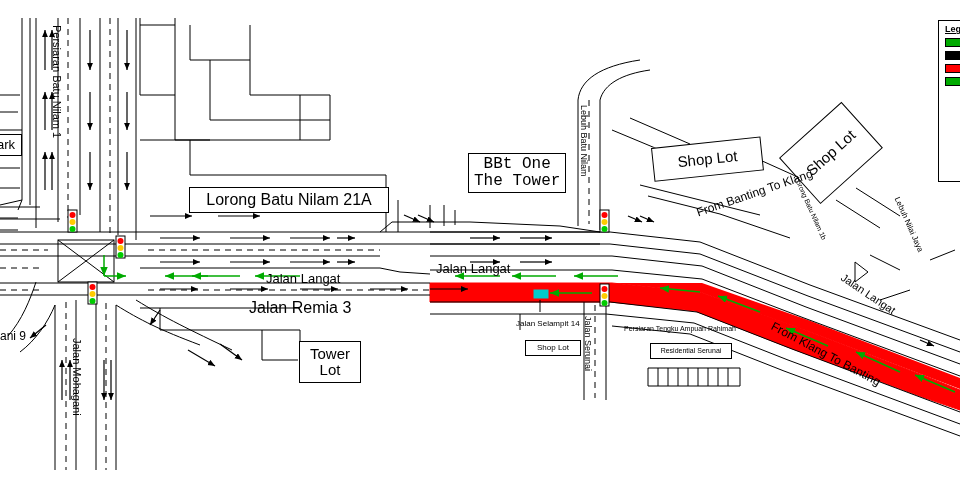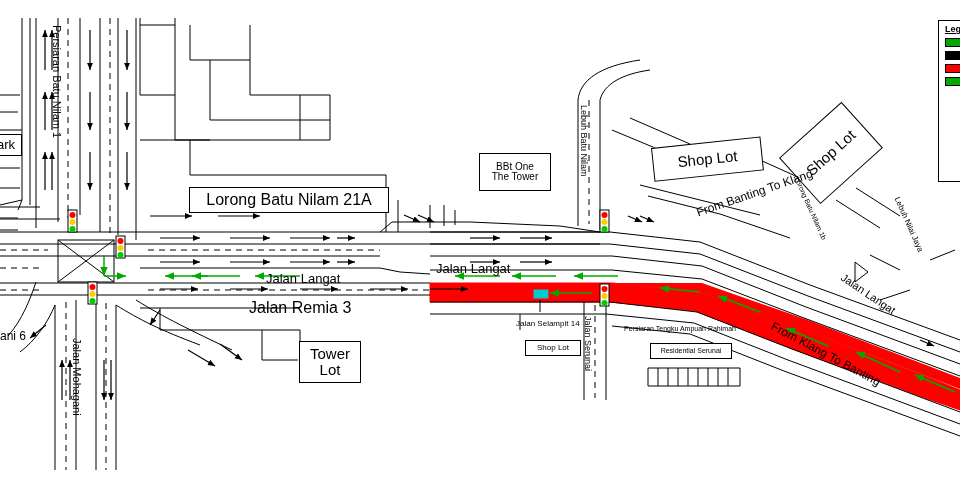--- a/index.html
+++ b/index.html
@@ -311,40 +311,40 @@
         <circle cx="604.5" cy="296" r="3" fill="#ffcc00"></circle>
         <circle cx="604.5" cy="303" r="3" fill="#00cc00"></circle>
       </g>
     </g>
   </svg>
 
   <div id="labels-layer">
       <div class="lbl boxed" style="left: 189px; top: 148px; font-size: 16px; min-width: 188px; min-height: 20px; display: flex; align-items: center; justify-content: center; white-space: pre; margin-top: 39px;">Lorong Batu Nilam 21A</div>
       <div class="lbl plain" style="left: 62px; top: 25px; font-size: 11px; min-width: 14px; transform-origin: left top; transform: rotate(90deg); white-space: pre;">Persiaran Batu Nilam 1</div>
       <div class="lbl boxed" style="left: -10px; top: 134px; font-size: 13px; min-width: 20px; min-height: 16px; display: flex; align-items: center; justify-content: center; white-space: pre;">ark</div>
-      <div class="lbl boxed" style="left: 479px; top: 153px; font-size: 10px; min-width: 60px; min-height: 32px; display: flex; align-items: center; justify-content: center; white-space: pre;">BBt One
+      <div class="lbl boxed" style="left: 468px; top: 153px; font-size: 16px; min-width: 60px; min-height: 32px; display: flex; align-items: center; justify-content: center; white-space: pre; font-family: Liberation Mono, monospace;">BBt One
 The Tower</div>
       <div class="lbl boxed" style="left: 651px; top: 148px; font-size: 15px; min-width: 98px; min-height: 28px; display: flex; align-items: center; justify-content: center; transform-origin: left top; transform: rotate(-6deg); white-space: pre;">Shop Lot</div>
       <div class="lbl boxed" style="left: 779px; top: 158px; font-size: 15px; min-width: 72px; min-height: 56px; display: flex; align-items: center; justify-content: center; transform-origin: left top; transform: rotate(-42deg); white-space: pre;">Shop Lot</div>
       <div class="lbl plain" style="left: 588px; top: 105px; font-size: 9px; min-width: 12px; transform-origin: left top; transform: rotate(90deg); white-space: pre;">Lebuh Batu Nilam</div>
       <div class="lbl plain" style="left: 800px; top: 176px; font-size: 7px; min-width: 12px; transform-origin: left top; transform: rotate(66deg); white-space: pre;">Lorong Batu Nilam 1b</div>
       <div class="lbl plain" style="left: 900px; top: 196px; font-size: 8px; min-width: 12px; transform-origin: left top; transform: rotate(66deg); white-space: pre;">Lebuh Nilai Jaya</div>
       <div class="lbl plain" style="left: 695px; top: 207px; font-size: 12px; min-width: 140px; transform-origin: left top; transform: rotate(-19deg); white-space: pre;">From Banting To Klang</div>
       <div class="lbl plain" style="left: 775px; top: 320px; font-size: 12px; min-width: 140px; transform-origin: left top; transform: rotate(28deg); white-space: pre;">From Klang To Banting</div>
       <div class="lbl plain" style="left: 266px; top: 272px; font-size: 13px; min-width: 96px; white-space: pre;">Jalan Langat</div>
       <div class="lbl plain" style="left: 436px; top: 262px; font-size: 13px; min-width: 96px; white-space: pre;">Jalan Langat</div>
       <div class="lbl plain" style="left: 845px; top: 272px; font-size: 11px; min-width: 80px; transform-origin: left top; transform: rotate(34deg); white-space: pre;">Jalan Langat</div>
       <div class="lbl plain" style="left: 249px; top: 300px; font-size: 16px; min-width: 100px; white-space: pre;">Jalan Remia 3</div>
       <div class="lbl plain" style="left: 516px; top: 320px; font-size: 8px; min-width: 88px; white-space: pre;">Jalan Selampit 14</div>
       <div class="lbl boxed" style="left: 525px; top: 340px; font-size: 8px; min-width: 44px; min-height: 10px; display: flex; align-items: center; justify-content: center; white-space: pre;">Shop Lot</div>
       <div class="lbl plain" style="left: 624px; top: 325px; font-size: 7px; min-width: 140px; white-space: pre;">Persiaran Tengku Ampuan Rahimah</div>
       <div class="lbl boxed" style="left: 650px; top: 343px; font-size: 7px; min-width: 70px; min-height: 10px; display: flex; align-items: center; justify-content: center; white-space: pre;">Residential Serunai</div>
       <div class="lbl plain" style="left: 592px; top: 316px; font-size: 9px; min-width: 12px; transform-origin: left top; transform: rotate(90deg); white-space: pre;">Jalan Serunai</div>
       <div class="lbl plain" style="left: 82px; top: 338px; font-size: 11px; min-width: 14px; transform-origin: left top; transform: rotate(90deg); white-space: pre;">Jalan Mohagani</div>
-      <div class="lbl plain" style="left: 0px; top: 330px; font-size: 12px; min-width: 40px; white-space: pre;">ani 6</div>
+      <div class="lbl plain" style="left: 0px; top: 330px; font-size: 12px; min-width: 40px; white-space: pre;">ani 9</div>
       <div class="lbl boxed" style="left: 299px; top: 341px; font-size: 15px; min-width: 50px; min-height: 36px; display: flex; align-items: center; justify-content: center; white-space: pre;">Tower
 Lot</div>
     </div>
 
   <div class="legend-box" id="legend" style="left: 938px; top: 20px; width: 70px; height: 160px;">
     <div class="legend-title">Legend</div>
     <div id="legend-items">
         <div class="legend-row">
           <span class="legend-swatch" style="background: rgb(0, 170, 0);"></span>
           <span class="legend-text"></span>

